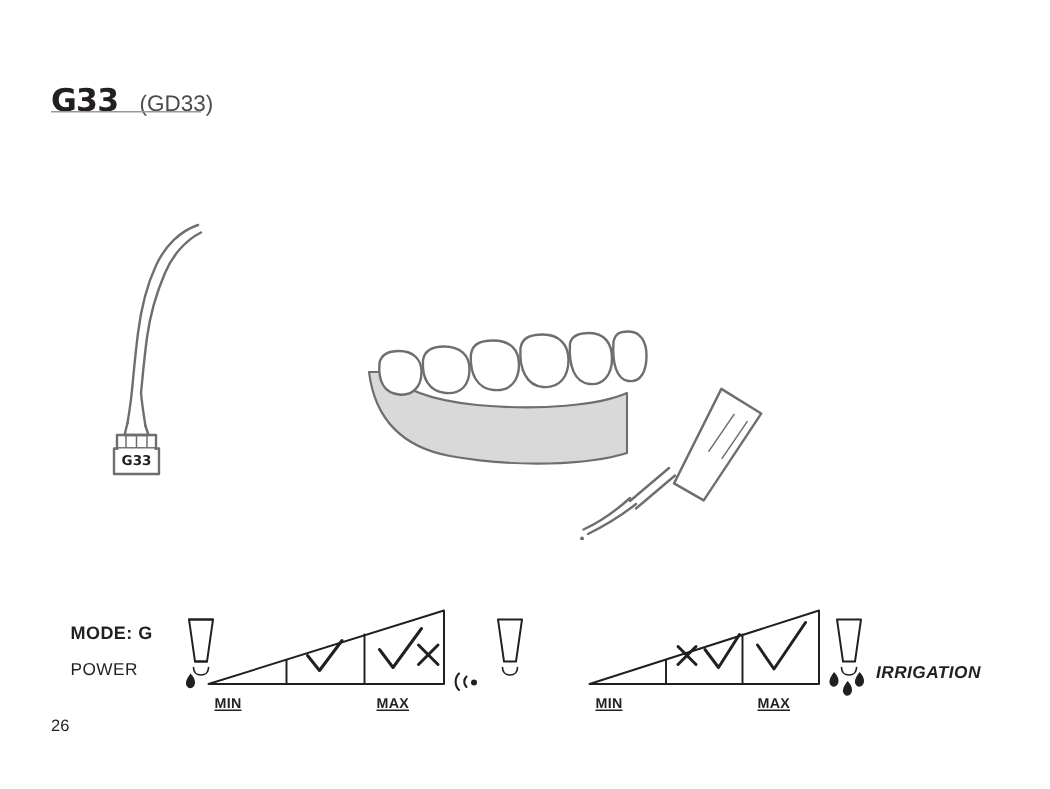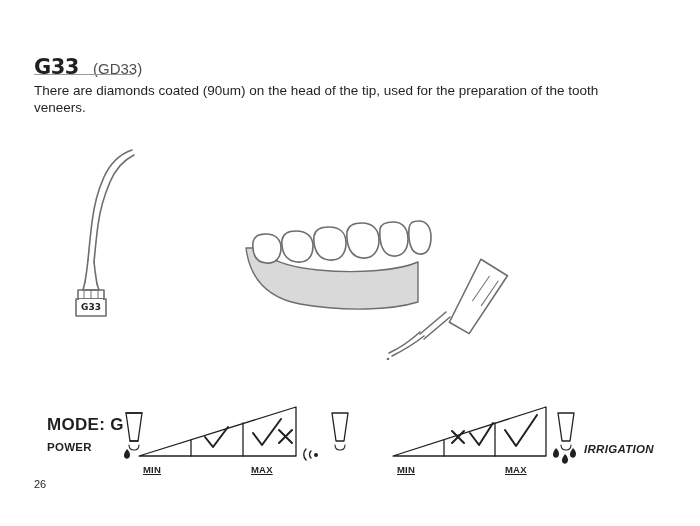--- a/index.html
+++ b/index.html
@@ -74,31 +74,31 @@
     position: absolute;
     left: 0;
     top: 385px;
     width: 700px;
     height: 95px;
   }
   .mode-label {
     position: absolute;
     left: 47px;
     top: 415px;
-    font-size: 17px;
+    font-size: 12px;
     font-weight: bold;
     letter-spacing: 0.3px;
     color: #231f20;
   }
   .power-label {
     position: absolute;
     left: 47px;
     top: 441px;
     font-size: 11.5px;
-    font-weight: bold;
+    font-weight: normal;
     letter-spacing: 0.3px;
     color: #231f20;
   }
   .irrigation-label {
     position: absolute;
     left: 584px;
     top: 443px;
     font-size: 11.5px;
     font-weight: bold;
     letter-spacing: 0.3px;
@@ -126,21 +126,20 @@
 <body>
 
 <div class="page">
 
   <div class="heading">
     <span class="code">G33</span>
     <span class="alt">(GD33)</span>
   </div>
   <div class="heading-rule"></div>
 
-  <div class="desc">There are diamonds coated (90um) on the head of the tip, used for the preparation of the tooth veneers.</div>
 
   <div class="illus">
     <svg width="700" height="230" viewBox="0 0 700 230" xmlns="http://www.w3.org/2000/svg">
       <g fill="none" stroke="#6d6e71" stroke-width="1.6" stroke-linejoin="round" stroke-linecap="round">
 
         <g>
 
           <path d="M132 20 C120 24 110 34 104 47 C98 60 94 76 92 92 C90 108 89 120 88 130"></path>
           <path d="M134 25 C124 30 115 40 110 52 C104 66 100 80 98 95 C96 110 95 122 94 132"></path>
 

